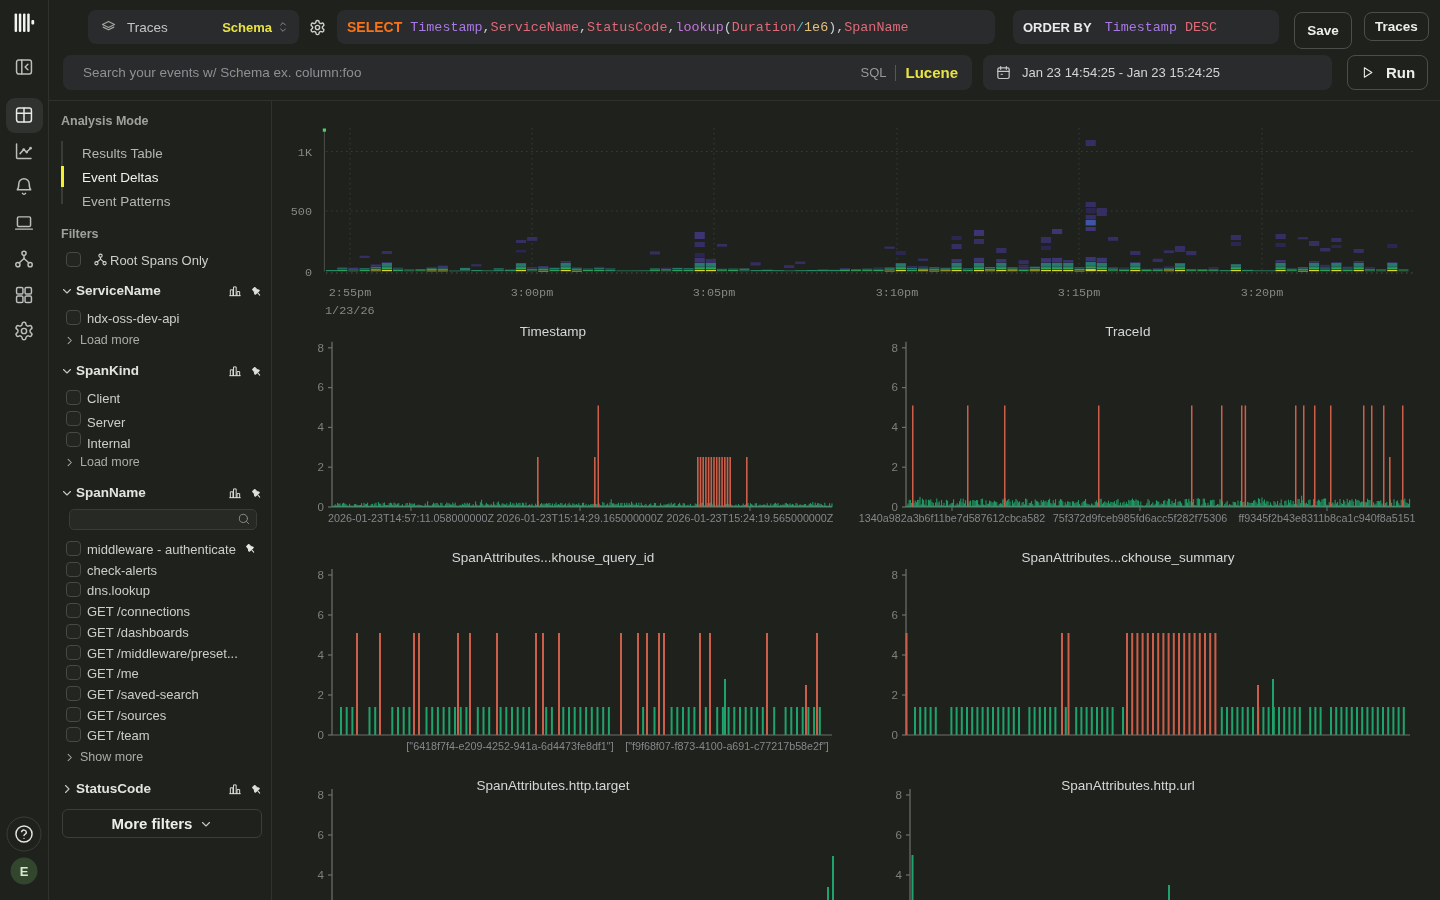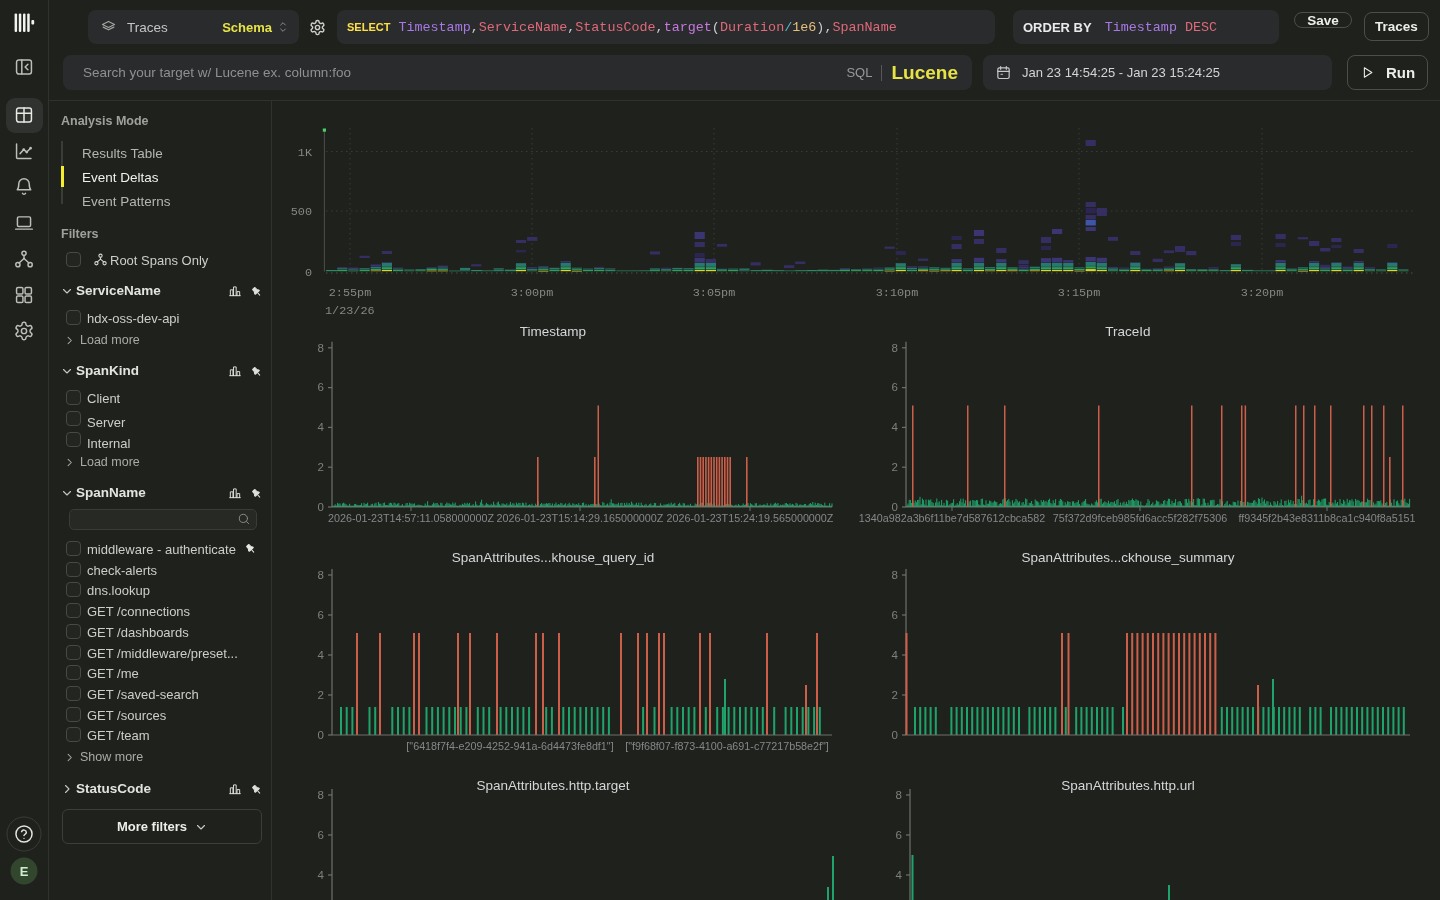--- a/index.html
+++ b/index.html
@@ -134,50 +134,50 @@
       </span>
     </span>
   </div>
 <div class="abs" style="left:309px;top:19px;color:#ced0cc;display:flex">
     <svg width="17" height="17" viewBox="0 0 24 24" fill="none" stroke="currentColor" stroke-width="2" stroke-linecap="round" stroke-linejoin="round">
       <path d="M12.22 2h-.44a2 2 0 0 0-2 2v.18a2 2 0 0 1-1 1.73l-.43.25a2 2 0 0 1-2 0l-.15-.08a2 2 0 0 0-2.73.73l-.22.38a2 2 0 0 0 .73 2.73l.15.1a2 2 0 0 1 1 1.72v.51a2 2 0 0 1-1 1.74l-.15.09a2 2 0 0 0-.73 2.73l.22.38a2 2 0 0 0 2.73.73l.15-.08a2 2 0 0 1 2 0l.43.25a2 2 0 0 1 1 1.73V20a2 2 0 0 0 2 2h.44a2 2 0 0 0 2-2v-.18a2 2 0 0 1 1-1.73l.43-.25a2 2 0 0 1 2 0l.15.08a2 2 0 0 0 2.73-.73l.22-.39a2 2 0 0 0-.73-2.73l-.15-.08a2 2 0 0 1-1-1.74v-.5a2 2 0 0 1 1-1.74l.15-.09a2 2 0 0 0 .73-2.73l-.22-.38a2 2 0 0 0-2.73-.73l-.15.08a2 2 0 0 1-2 0l-.43-.25a2 2 0 0 1-1-1.73V4a2 2 0 0 0-2-2z"></path>
       <circle cx="12" cy="12" r="3"></circle>
     </svg>
   </div>
 <div class="box mono" style="left:337px;top:10px;width:658px;height:34px;padding:0 10px;white-space:nowrap">
-    <span style="font-family:'Liberation Sans',sans-serif;font-size:11px;font-weight:700;color:#fde047;letter-spacing:0">SELECT</span>
+    <span style="font-family:'Liberation Sans',sans-serif;font-size:14px;font-weight:700;color:#f97316;letter-spacing:0">SELECT</span>
     <span style="width:8px"></span>
     <span style="color:#a879e6">Timestamp</span>
     <span style="color:#c8cdd4">,</span>
     <span style="color:#e0697a">ServiceName</span>
     <span style="color:#c8cdd4">,</span>
     <span style="color:#e0697a">StatusCode</span>
     <span style="color:#c8cdd4">,</span>
-    <span style="color:#c678dd">target</span>
+    <span style="color:#c678dd">lookup</span>
     <span style="color:#c8cdd4">(</span>
     <span style="color:#e0697a">Duration</span>
     <span style="color:#56b6c2">/</span>
     <span style="color:#e5c07b">1e6</span>
     <span style="color:#c8cdd4">),</span>
     <span style="color:#e0697a">SpanName</span>
   </div>
 <div class="box mono" style="left:1013px;top:10px;width:266px;height:34px;padding:12px 10px;white-space:nowrap">
     <span style="font-family:'Liberation Sans',sans-serif;font-size:13px;font-weight:700;color:#e8eaec">ORDER BY</span>
     <span style="width:13px"></span>
     <span style="color:#a879e6">Timestamp</span>
     <span style="width:8px"></span>
     <span style="color:#e0697a">DESC</span>
   </div>
-<div class="btn" style="left:1294px;top:12px;width:58px;height:16px">Save</div>
+<div class="btn" style="left:1294px;top:12px;width:58px;height:37px">Save</div>
 <div class="btn" style="left:1364px;top:12px;width:65px;height:29px">Traces</div>
 <div class="box" style="left:63px;top:55px;width:909px;height:35px;padding:0 14px 0 20px">
-    <span style="color:#8e9094;font-size:13.5px">Search your target w/ Lucene ex. column:foo</span>
+    <span style="color:#8e9094;font-size:13.5px">Search your events w/ Schema ex. column:foo</span>
     <span style="margin-left:auto;color:#96989a;font-size:13px">SQL</span>
     <span style="width:1px;height:16px;background:#55575a;margin:0 9px"></span>
-    <span style="color:#e8e345;font-size:19px;font-weight:700">Lucene</span>
+    <span style="color:#e8e345;font-size:15px;font-weight:700">Lucene</span>
   </div>
 <div class="box" style="left:983px;top:55px;width:349px;height:35px;padding:0 12px">
     <span style="color:#c6c8ca;display:flex">
       <svg class="" style="" width="17" height="17" viewBox="0 0 24 24" fill="none" stroke="currentColor" stroke-width="1.7" stroke-linecap="round" stroke-linejoin="round">
         <rect x="4" y="5.5" width="16" height="15" rx="2"></rect>
         <path d="M8 3.5v4M16 3.5v4M4 10.5h16"></path>
         <path d="M8.5 14.5h2"></path>
       </svg>
     </span>
     <span style="color:#d2d4d6;font-size:13px;margin-left:10px">Jan 23 14:54:25 - Jan 23 15:24:25</span>
@@ -338,21 +338,21 @@
       <path d="M4 20V10h4.5v10M9.5 20V5H14v15M15.5 20v-7H20v7"></path>
       <path d="M3 20h18"></path>
     </svg>
     <svg class="" style="" width="14" height="14" viewBox="0 0 24 24" fill="none" stroke="currentColor" stroke-width="1.7" stroke-linecap="round" stroke-linejoin="round">
       <g transform="rotate(-42 12 12)">
         <path d="M12 16.5V21.5"></path>
         <path fill="currentColor" d="M9.2 10.8V7a1 1 0 0 1 1-1h3.6a1 1 0 0 1 1 1v3.8l2 3a1 1 0 0 1-.8 1.6H8a1 1 0 0 1-.8-1.6z"></path>
       </g>
     </svg>
   </div>
-<div class="abs" style="left:62px;top:809px;width:200px;height:35px;border:1px solid #3c3e3a;border-radius:6px;display:flex;align-items:center;justify-content:center;gap:8px;color:#eceeea;font-size:13px;font-weight:700">More filters <span style="display:flex;color:#c8cac6">
+<div class="abs" style="left:62px;top:809px;width:200px;height:29px;border:1px solid #3c3e3a;border-radius:6px;display:flex;align-items:center;justify-content:center;gap:8px;color:#eceeea;font-size:15px;font-weight:700">More filters <span style="display:flex;color:#c8cac6">
       <svg class="" width="12" height="12" viewBox="0 0 24 24" fill="none" stroke="currentColor" stroke-width="2.2" stroke-linecap="round" stroke-linejoin="round">
         <path d="m5 9 7 7 7-7"></path>
       </svg>
     </span></div>
 <svg class="chart-area" width="1168" height="799" viewBox="0 0 1168 799">
     <line x1="54.0" y1="50.5" x2="1142.0" y2="50.5" stroke="rgba(200,205,200,0.16)" stroke-width="1" stroke-dasharray="1.5,3.5"></line>
     <line x1="54.0" y1="110.0" x2="1142.0" y2="110.0" stroke="rgba(200,205,200,0.16)" stroke-width="1" stroke-dasharray="1.5,3.5"></line>
     <line x1="54.0" y1="172.0" x2="1142.0" y2="172.0" stroke="rgba(200,205,200,0.28)" stroke-width="1" stroke-dasharray="1.5,3.5"></line>
     <line x1="78" y1="27" x2="78" y2="170.5" stroke="rgba(200,205,200,0.16)" stroke-width="1" stroke-dasharray="1.5,3.5"></line>
     <line x1="260" y1="27" x2="260" y2="170.5" stroke="rgba(200,205,200,0.16)" stroke-width="1" stroke-dasharray="1.5,3.5"></line>

